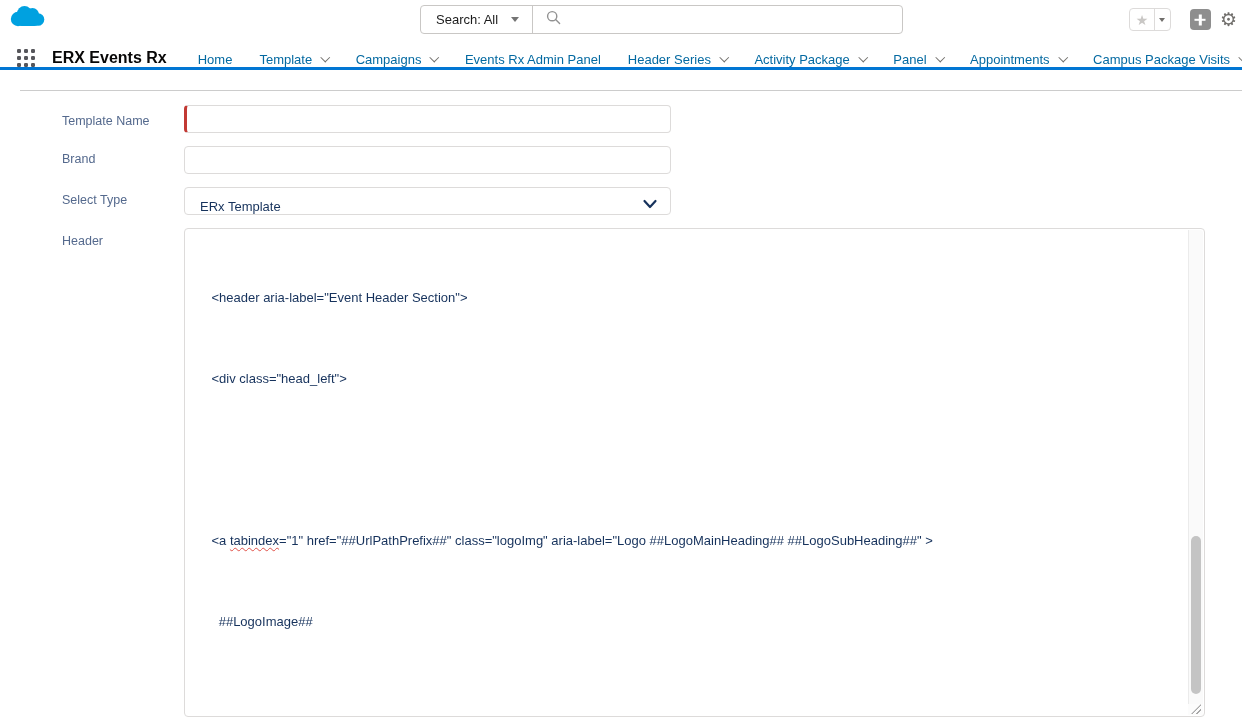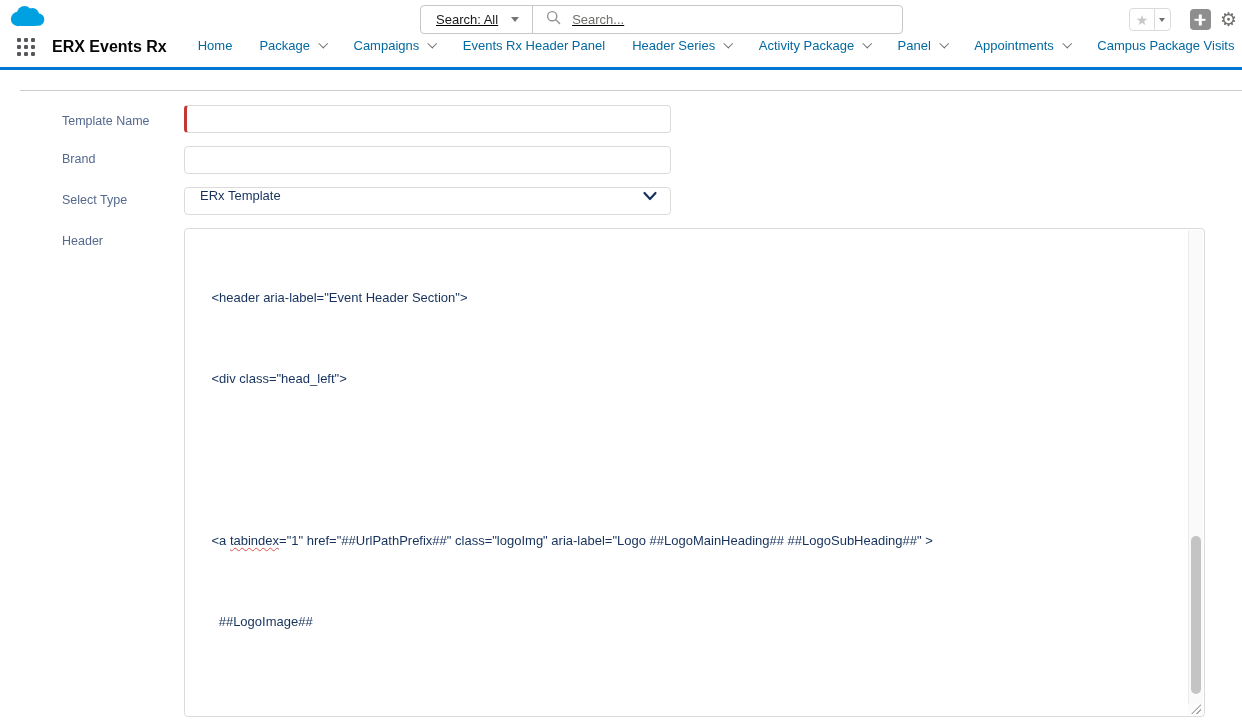--- a/index.html
+++ b/index.html
@@ -7,21 +7,21 @@
   #screen {
     position:relative; width:1242px; height:720px; background:#ffffff;
     overflow:hidden; font-family:"Liberation Sans", sans-serif;
   }
 
   
   .global-header { position:absolute; top:0; left:0; right:0; height:38px; background:#fff; }
   .sf-logo { position:absolute; left:9px; top:4px; }
   .search-combo {
     position:absolute; left:420px; top:5px; width:483px; height:29px;
-    border:1px solid #c9c7c5; border-radius:4px; display:flex; align-items:stretch; background:#fff;text-decoration:underline;
+    border:1px solid #c9c7c5; border-radius:4px; display:flex; align-items:stretch; background:#fff;
   }
   .search-scope { display:flex; align-items:center; padding:0 13px 0 15px; border-right:1px solid #c9c7c5; cursor:pointer; }
   .search-scope-label { font-size:13px; color:#1b1b1b; }
   .caret-down { width:0; height:0; border-left:4px solid transparent; border-right:4px solid transparent; border-top:5px solid #747474; }
   .search-scope .caret-down { margin-left:13px; }
   .search-field { flex:1; display:flex; align-items:center; padding-left:13px; }
   .search-field input {
     flex:1; border:0; outline:0; margin-left:11px; font-family:"Liberation Sans",sans-serif;
     font-size:13px; color:#444; background:transparent;
   }
@@ -33,21 +33,21 @@
   .fav-caret .caret-down { border-left-width:3.5px; border-right-width:3.5px; border-top-width:4.5px; border-top-color:#706e6b; }
   .plus-btn { position:relative; width:21px; height:21px; background:#8e8e8e; border-radius:4px; margin-left:19px; cursor:pointer; }
   .plus-btn::before, .plus-btn::after { content:""; position:absolute; background:#fff; left:50%; top:50%; }
   .plus-btn::before { width:11px; height:2.4px; transform:translate(-50%,-50%); }
   .plus-btn::after  { width:2.4px; height:11px; transform:translate(-50%,-50%); }
   .gear-btn { margin-left:9px; font-size:19px; line-height:21px; color:#706e6b; cursor:pointer; font-family:"DejaVu Sans",sans-serif; }
 
   
   .nav-bar {
     position:absolute; top:38px; left:0; right:0; height:32px; background:#fff;
-    border-bottom:3px solid #0176d3; display:flex; align-items:flex-start;
+    border-bottom:3px solid #0176d3; display:flex; align-items:flex-end;
   }
   .waffle { margin-left:17px; display:grid; grid-template-columns:repeat(3,4px); grid-gap:3px; cursor:pointer; }
   .waffle i { width:4px; height:4px; background:#56565b; border-radius:1.2px; }
   .app-name { margin-left:17px; font-size:16px; font-weight:700; color:#080707; white-space:nowrap; }
   .nav-tabs { display:flex; align-items:center; margin-left:31px; }
   .nav-tab { display:flex; align-items:center; margin-right:27px; font-size:13px; color:#0369a1; cursor:pointer; white-space:nowrap; }
   .chev { width:6.5px; height:6.5px; border-right:1.4px solid #706e6b; border-bottom:1.4px solid #706e6b; transform:rotate(45deg); margin-left:10px; margin-top:-4px; }
 
   
   .content-divider { position:absolute; top:90px; left:20px; width:1222px; height:1px; background:#cccccc; }
@@ -56,21 +56,21 @@
 
   .text-input {
     position:absolute; left:184px; width:487px; height:28px; border:1px solid #dddbda; border-radius:4px;
     padding:0 10px; font-family:"Liberation Sans",sans-serif; font-size:13px; color:#16325c; background:#fff; outline:none;
   }
   .input-0 { top:105px; border-left:3px solid #c23934; }
   .input-1 { top:146px; }
 
   .select-box {
     position:absolute; left:184px; top:187px; width:487px; height:28px; border:1px solid #dddbda; border-radius:4px;
-    background:#fff; display:flex; align-items:flex-start; padding:0 12px 0 15px; cursor:pointer;
+    background:#fff; display:flex; align-items:flex-end; padding:0 12px 0 15px; cursor:pointer;
   }
   .select-value { flex:1; font-size:13px; color:#16325c; }
 
   
   .code-editor {
     position:absolute; left:184px; top:228px; width:1021px; height:489px;
     border:1px solid #dddbda; border-radius:4px; background:#fff;
   }
   .code-content {
     position:absolute; left:0; top:1px; right:17px; bottom:1px; padding:0 4px 0 12px; overflow:hidden;
@@ -117,21 +117,20 @@
         <span class="search-scope-label">Search: All</span>
         <span class="caret-down"></span>
       </div>
       <div class="search-field">
         <span>
           <svg width="15" height="15" viewBox="0 0 15 15">
               <circle cx="6.2" cy="6.2" r="4.6" fill="none" stroke="#919191" stroke-width="1.4"></circle>
               <line x1="9.6" y1="9.6" x2="13.6" y2="13.6" stroke="#919191" stroke-width="1.4" stroke-linecap="round"></line>
             </svg>
         </span>
-        <input type="text" placeholder="Search..." style="">
       </div>
     </div>
 
     <div class="header-actions">
       <div class="fav-combo">
         <span class="fav-star">★</span>
         <span class="fav-caret">
             <span class="caret-down"></span>
           </span>
       </div>
@@ -151,29 +150,29 @@
         <i></i>
         <i></i>
         <i></i>
     </span>
     <span class="app-name">ERX Events Rx</span>
     <div class="nav-tabs">
       <span class="nav-tab">
           <span>Home</span>
         </span>
       <span class="nav-tab">
-          <span>Package</span>
+          <span>Template</span>
           <span class="chev"></span>
         </span>
       <span class="nav-tab">
           <span>Campaigns</span>
           <span class="chev"></span>
         </span>
       <span class="nav-tab">
-          <span>Events Rx Header Panel</span>
+          <span>Events Rx Admin Panel</span>
         </span>
       <span class="nav-tab">
           <span>Header Series</span>
           <span class="chev"></span>
         </span>
       <span class="nav-tab">
           <span>Activity Package</span>
           <span class="chev"></span>
         </span>
       <span class="nav-tab">

